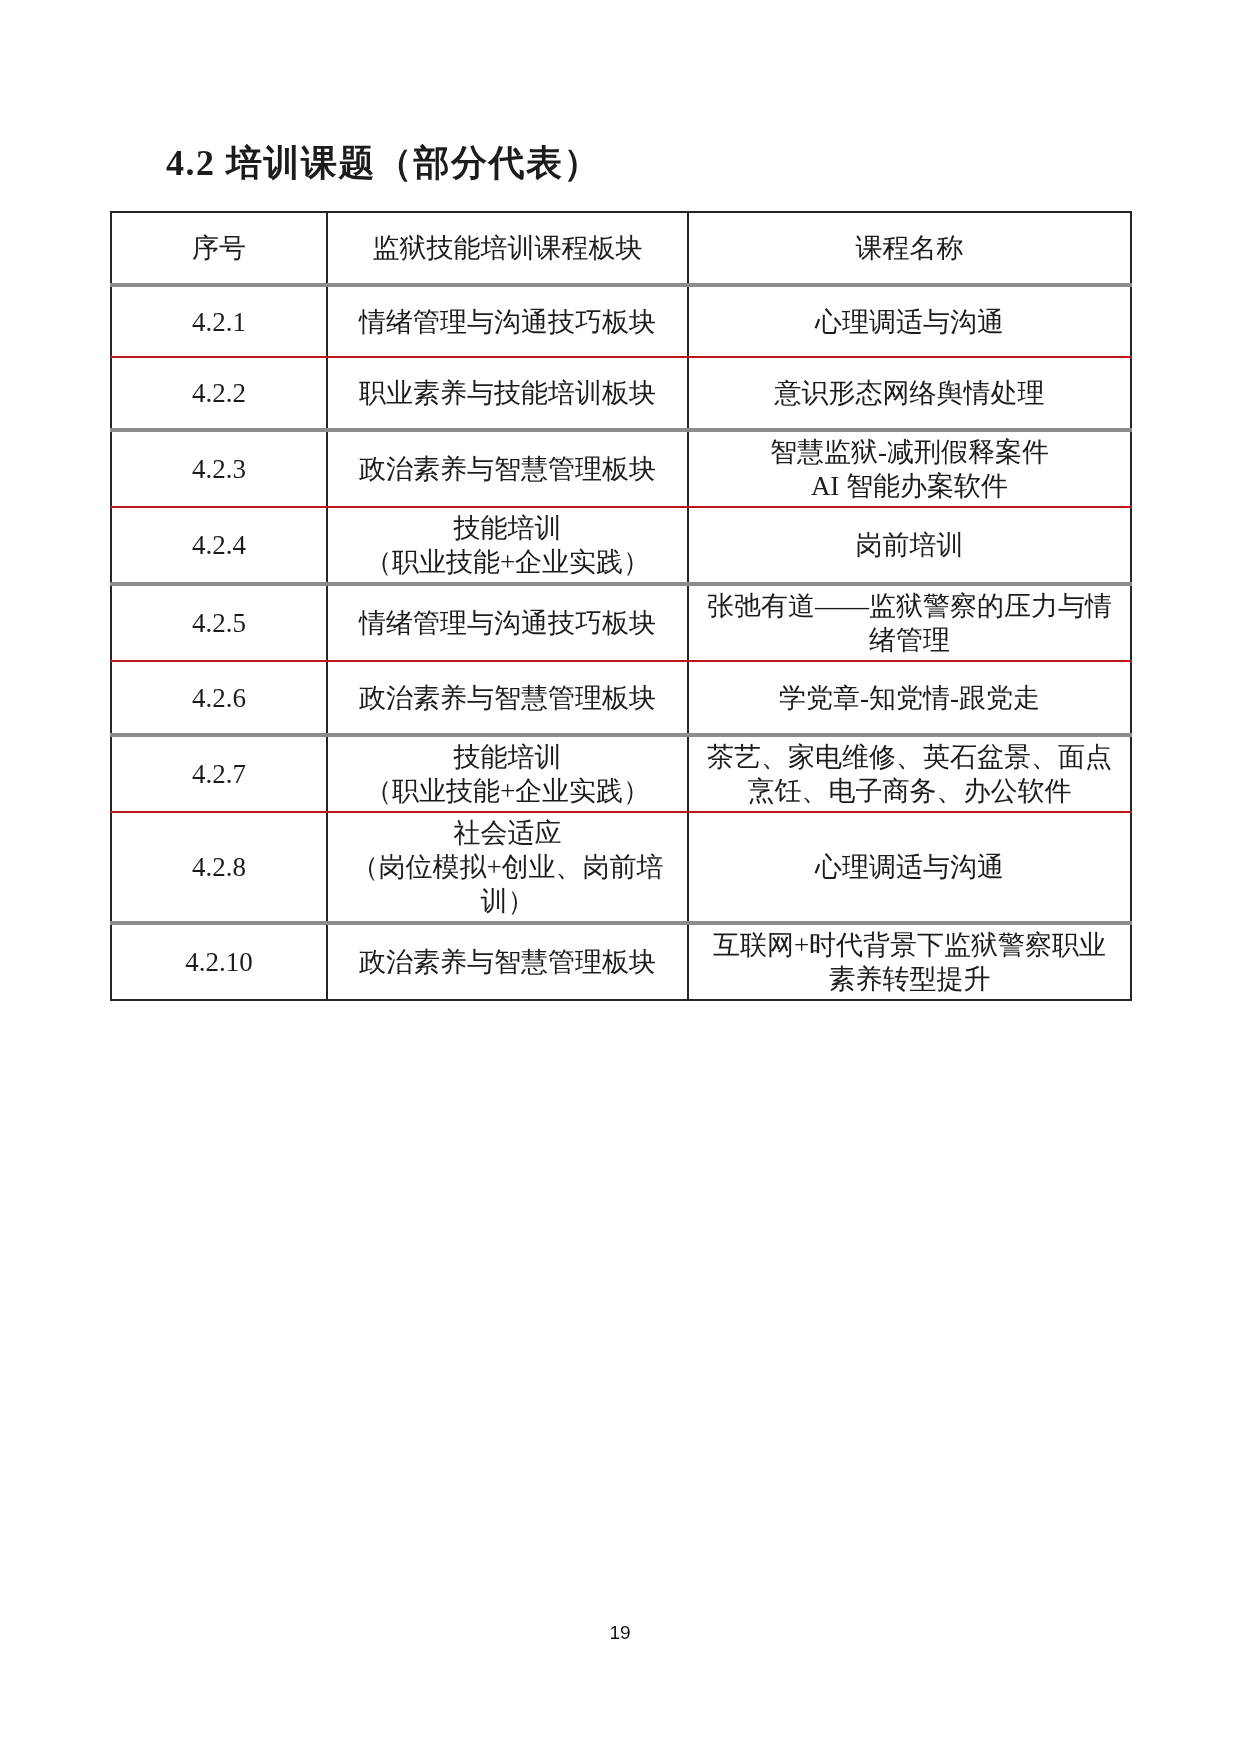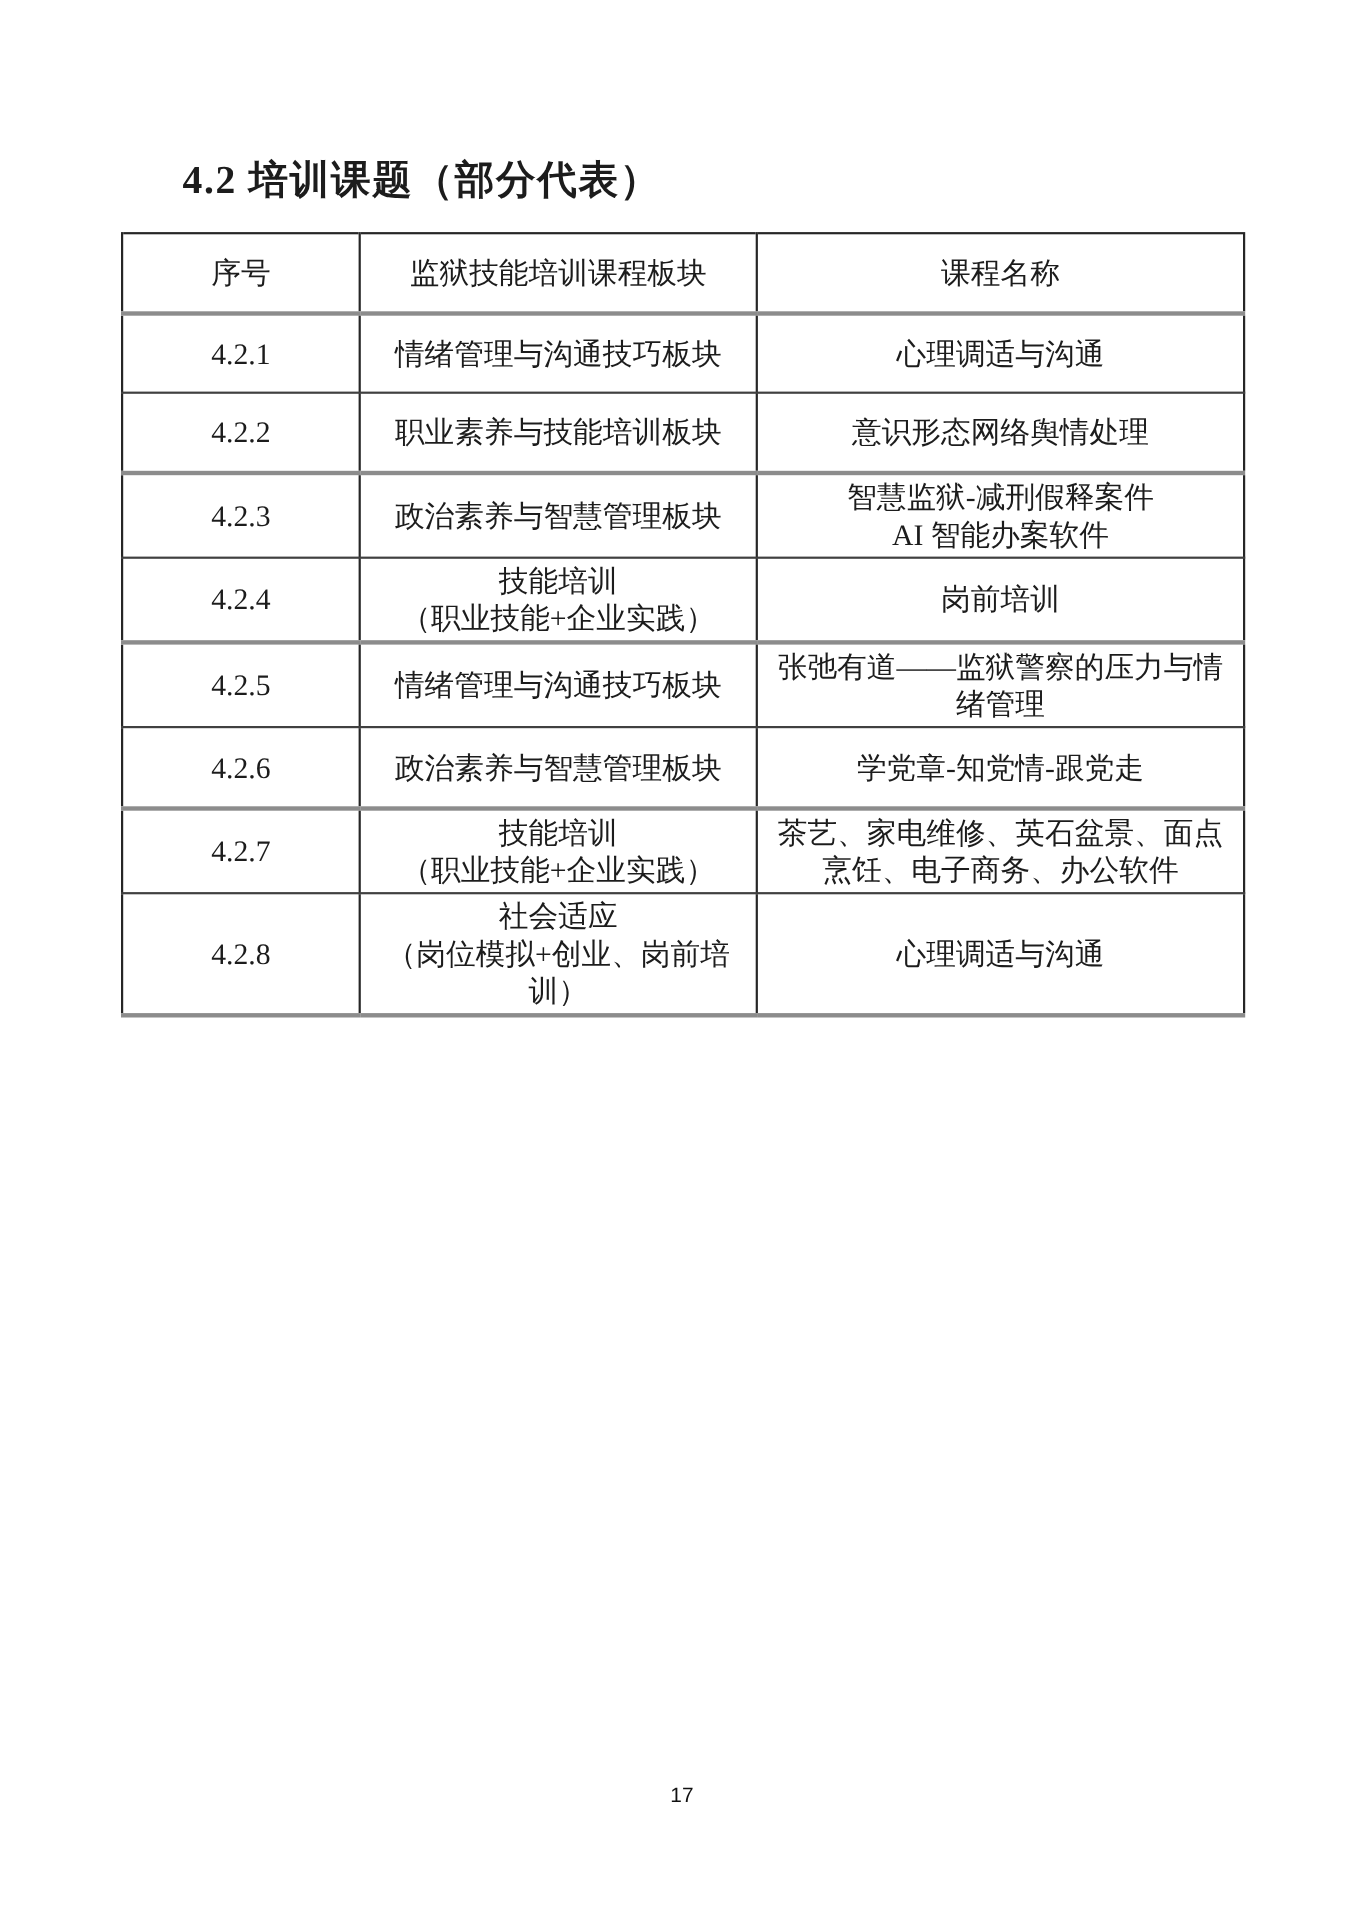--- a/index.html
+++ b/index.html
@@ -38,21 +38,21 @@
     border-right:2px solid #262626;
     text-align:center;
     vertical-align:middle;
     font-weight:normal;
     font-size:27px;
     line-height:34px;
     padding:3px 12px;
     overflow:hidden;
   }
   tr.sep-gray  th, tr.sep-gray  td { border-bottom:4px solid #8c8c8c; }
-  tr.sep-black th, tr.sep-black td { border-bottom:2px solid #404040; }
+  tr.sep-black th, tr.sep-black td { border-bottom:2px solid #b91c1c; }
   .page-number {
     position:absolute;
     top:1622px;
     left:0;
     width:100%;
     text-align:center;
     font-size:19px;
     font-family:"Liberation Sans","DejaVu Sans",sans-serif;
     color:#111111;
   }
@@ -131,18 +131,23 @@
       <tr class="sep-gray" style="height:66px">
         <td>4.2.8</td>
         <td>
           <div>社会适应</div>
           <div>（岗位模拟+创业、岗前培训）</div>
         </td>
         <td>心理调适与沟通</td>
       </tr>
 
 
+      <tr style="height:76px">
+        <td>4.2.10</td>
+        <td>政治素养与智慧管理板块</td>
+        <td>互联网+时代背景下监狱警察职业素养转型提升</td>
+      </tr>
     </tbody>
   </table>
 
-  <div class="page-number">17</div>
+  <div class="page-number">19</div>
 
 </div>
 
 </body></html>

